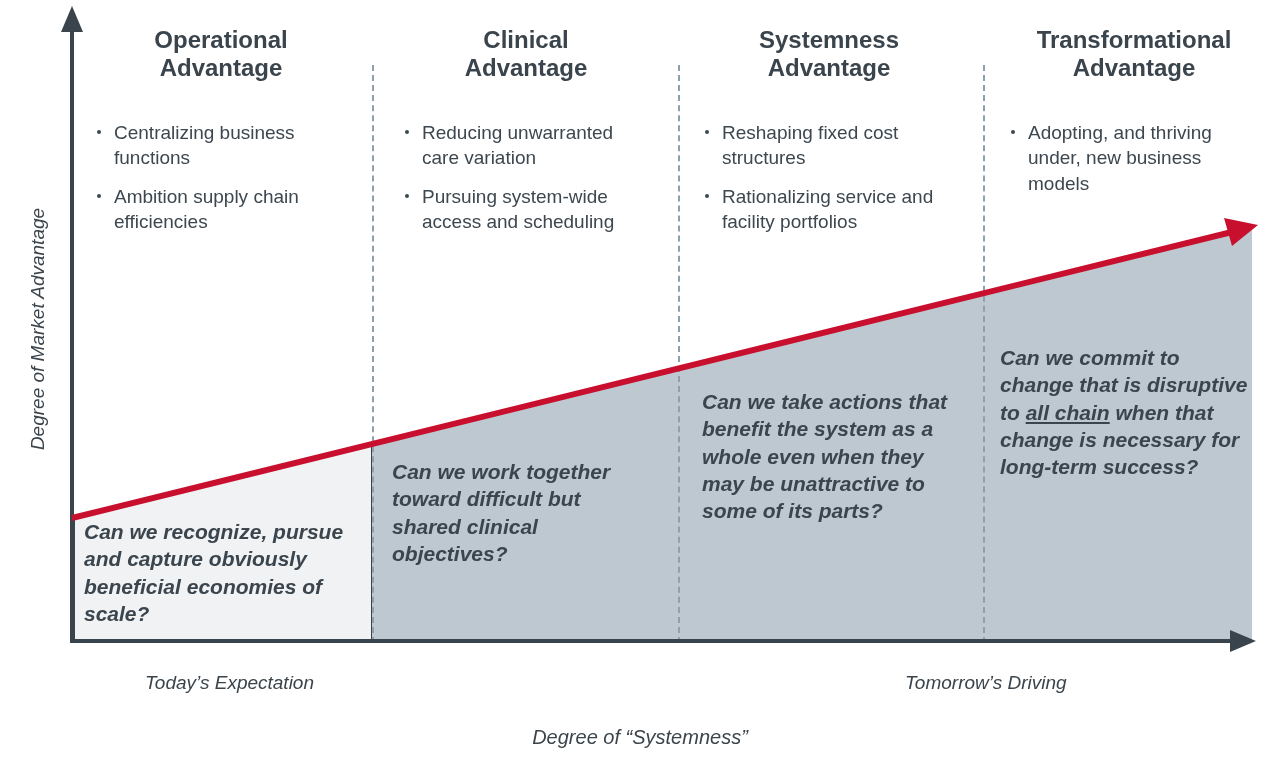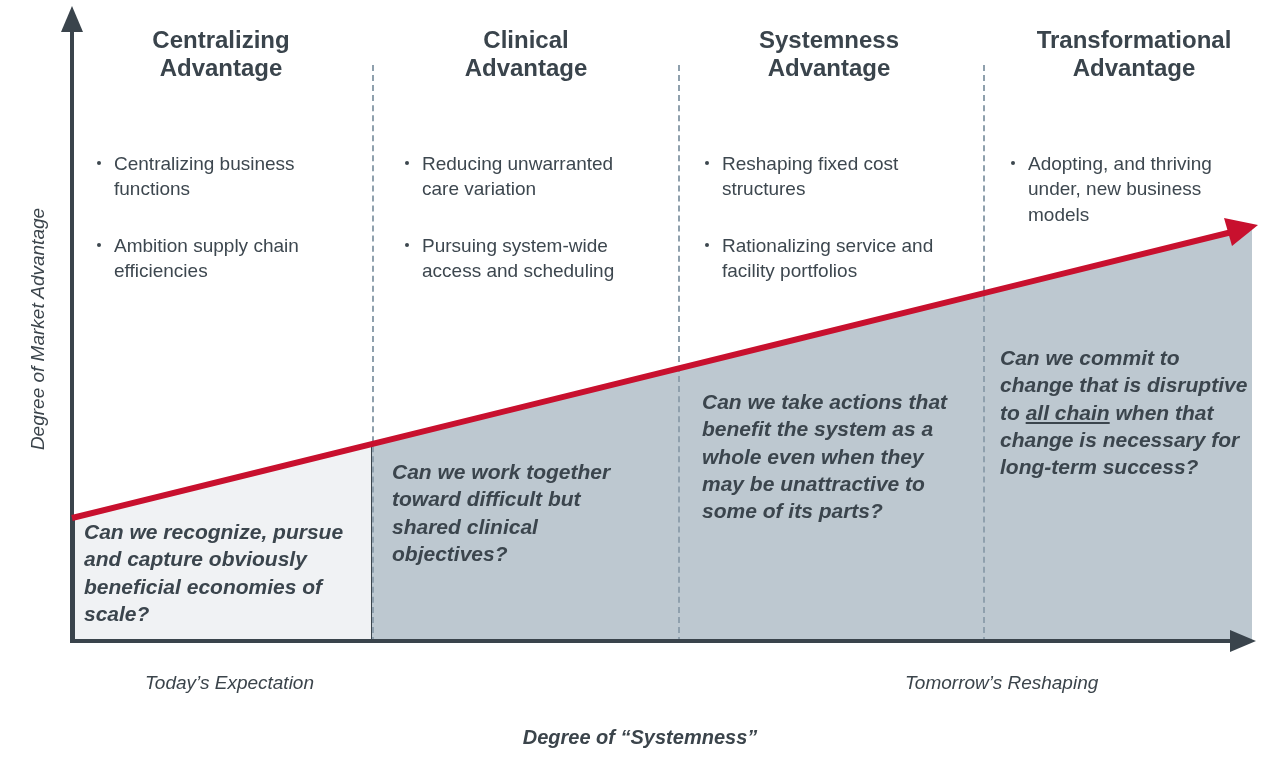--- a/index.html
+++ b/index.html
@@ -28,21 +28,20 @@
     color:#3b444b;
     white-space:nowrap;
   }
   .x-axis-title{
     position:absolute;
     left:0; top:726px; width:1280px;
     text-align:center;
     font-style:italic;
     font-size:20px;
     color:#3b444b;
-    font-weight:bold;
   }
   .x-tick-label{
     position:absolute;
     top:672px;
     font-style:italic;
     font-size:19px;
     color:#3b444b;
     white-space:nowrap;
   }
   .x-tick-left{left:145px;}
@@ -62,21 +61,21 @@
   .ch3{left:700px; top:26px; width:258px;}
   .ch4{left:1000px;top:26px; width:268px;}
 
   
   .bullets{position:absolute;font-size:19px;line-height:1.33;color:#3d474f;}
   .b1{left:94px;  top:120px; width:258px;}
   .b2{left:402px; top:120px; width:252px;}
   .b3{left:702px; top:120px; width:250px;}
   .b4{left:1008px;top:120px; width:236px;}
   .bullets ul{margin:0;padding:0;list-style:none;}
-  .bullets li{position:relative;padding-left:20px;margin-bottom:13px;margin-top:31px;}
+  .bullets li{position:relative;padding-left:20px;margin-bottom:13px;}
   .bullets li:before{
     content:"";
     position:absolute;left:3px;top:10px;
     width:4px;height:4px;border-radius:50%;
     background:#3d474f;
   }
 
   
   .shade-svg{position:absolute;left:0;top:0;width:1280px;height:770px;}
 
@@ -129,21 +128,21 @@
     <line x1="70" y1="641" x2="1238" y2="641" stroke="#3a444c" stroke-width="4"></line>
     <polygon points="1256,641 1230,630 1230,652" fill="#3a444c"></polygon>
 
     <line x1="72" y1="518" x2="1240" y2="230" stroke="#c8102e" stroke-width="6"></line>
     <polygon points="1258,225 1224,218 1232,246" fill="#c8102e"></polygon>
   </svg>
 
   <div class="y-axis-title">Degree of Market Advantage</div>
 
   <div class="col-head ch1">
-    <div>Centralizing</div>
+    <div>Operational</div>
     <div>Advantage</div>
   </div>
   <div class="col-head ch2">
     <div>Clinical</div>
     <div>Advantage</div>
   </div>
   <div class="col-head ch3">
     <div>Systemness</div>
     <div>Advantage</div>
   </div>
@@ -175,16 +174,16 @@
       <li>Adopting, and thriving under, new business models</li>
     </ul>
   </div>
 
   <div class="question q1">Can we recognize, pursue and capture obviously beneficial economies of scale?</div>
   <div class="question q2">Can we work together toward difficult but shared clinical objectives?</div>
   <div class="question q3">Can we take actions that benefit the system as a whole even when they may be unattractive to some of its parts?</div>
   <div class="question q4"><span>Can we commit to change that is disruptive to </span><span class="q-underline">all chain</span><span> when that change is necessary for long-term success?</span></div>
 
   <div class="x-tick-label x-tick-left">Today’s Expectation</div>
-  <div class="x-tick-label x-tick-right">Tomorrow’s Reshaping</div>
+  <div class="x-tick-label x-tick-right">Tomorrow’s Driving</div>
   <div class="x-axis-title">Degree of “Systemness”</div>
 
 </div>
 
 </body></html>

